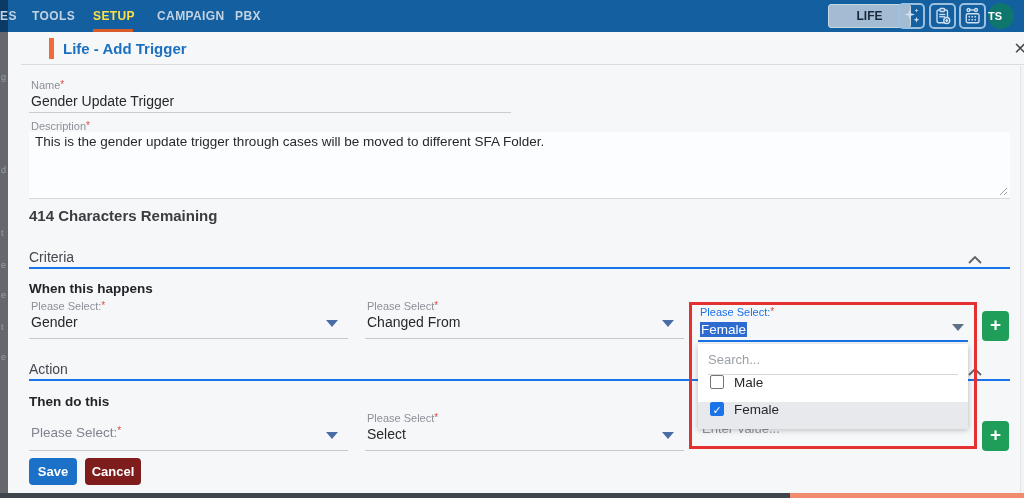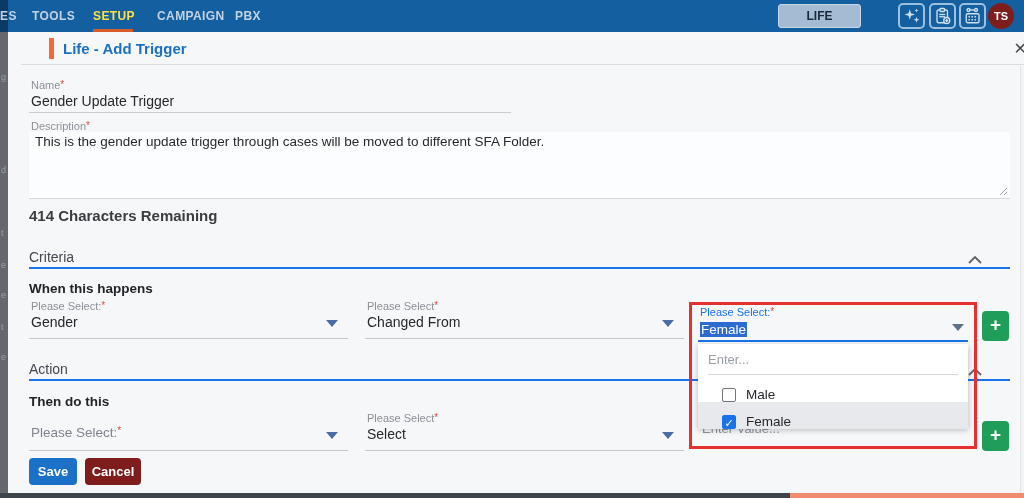--- a/index.html
+++ b/index.html
@@ -6,27 +6,27 @@
   html,body { width:1024px; height:498px; overflow:hidden;
     font-family:"Liberation Sans", sans-serif; background:#f6f7f9; }
 
   
   .navbar { position:absolute; left:0; top:0; width:1024px; height:32px; background:#135fa0; }
   .nav-edge { position:absolute; left:0; top:0; width:8px; height:32px; background:#0b3a67; }
   .nav-item { position:absolute; top:9px; font-size:12px; font-weight:bold; letter-spacing:.4px;
     color:#c3d2e2; cursor:pointer; }
   .nav-item.active { color:#fde047; }
   .nav-underline { position:absolute; left:93px; top:29px; width:40px; height:3px; background:#d95b2a; }
-  .life-btn { position:absolute; left:778px; top:4px; width:83px; height:24px; background:#a3bcd3;
+  .life-btn { position:absolute; left:828px; top:4px; width:83px; height:24px; background:#a3bcd3;
     border:1px solid #c6d7e6; border-radius:3px; color:#18293a; font-size:12px; font-weight:bold;
     text-align:center; line-height:22px; cursor:pointer; }
   .nav-icon-btn { position:absolute; top:3px; width:27px; height:26px; border:2px solid #9cc0dd;
     border-radius:5px; display:flex; align-items:center; justify-content:center; cursor:pointer; }
   .avatar { position:absolute; left:988px; top:3px; width:26px; height:26px; border-radius:50%;
-    background:#7f1d1d; color:#fff; font-size:11px; font-weight:bold; text-align:center;
+    background:#0f766e; color:#fff; font-size:11px; font-weight:bold; 
     line-height:26px; cursor:pointer; }
 
   
   .left-strip { position:absolute; left:0; top:32px; width:8px; height:461px; background:#64686d;
     overflow:hidden; }
   .left-strip span { position:absolute; left:1px; font-size:9px; color:#9aa0a6; }
 
   
   .modal { position:absolute; left:21px; top:32px; width:1016px; height:461px; background:#f6f7f9; }
   .mheader { position:absolute; left:0; top:0; right:0; height:33px; border-bottom:1px solid #d9dbde; }
@@ -71,21 +71,21 @@
   .redbox { position:absolute; left:668px; top:270px; width:288px; height:147px;
     border:3px solid #e43030; z-index:6; }
   .rb-field { position:absolute; left:6px; top:1px; width:270px; height:36px;
     border-bottom:2px solid #1a73e8; padding-left:2px; }
   .sel-highlight { background:#2e6bd1; color:#fff; font-size:13.5px; padding:0 1px; }
   .rb-field .caret { right:4px; bottom:9px; }
   .panel { position:absolute; left:6px; top:39px; width:270px; height:84px; background:#fff;
     box-shadow:0 2px 6px rgba(0,0,0,.25); z-index:2; }
   .search-row { margin:0 10px; padding:8px 0 7px; border-bottom:1px solid #d5d8db;
     font-size:13px; color:#9aa0a6; }
-  .opt-row { height:27px; display:flex; align-items:flex-end; gap:10px; padding-left:24px;
+  .opt-row { height:27px; display:flex; align-items:flex-start; gap:10px; padding-left:12px;
     font-size:13.5px; color:#26292c; cursor:pointer; }
   .opt-row.hl { background:#e7e9ec; }
   .cb { width:14px; height:14px; border:1.5px solid #70757a; border-radius:2px; background:#fff; }
   .cb.checked { background:#1a73e8; border-color:#1a73e8; color:#fff; font-size:11px;
     line-height:14px; text-align:center; }
   .enter-value { position:absolute; left:10px; top:116px; font-size:13px; color:#8d939c; z-index:1; }
 
   .btn { position:absolute; top:426px; height:27px; border:none; border-radius:4px; color:#fff;
     font-size:13px; font-weight:bold; font-family:"Liberation Sans",sans-serif; cursor:pointer; }
   .btn.save { left:8px; width:48px; background:#1b71c8; }
@@ -206,21 +206,21 @@
   <div class="plus-btn" style="top:279px;">+</div>
 
   <div class="redbox">
     <div class="rb-field">
       <div class="label-sm blue-label"><span>Please Select:</span><span class="req">*</span></div>
       <div style="margin-top:2px;"><span class="sel-highlight">Female</span></div>
       <span class="caret gray"></span>
     </div>
     <div class="enter-value">Enter Value...</div>
     <div class="panel">
-      <div class="search-row">Enter...</div>
+      <div class="search-row">Search...</div>
       <div class="opt-row">
         <span class="cb"></span>
         <span>Male</span>
       </div>
       <div class="opt-row hl">
         <span class="cb checked">✓</span>
         <span>Female</span>
       </div>
     </div>
   </div>

